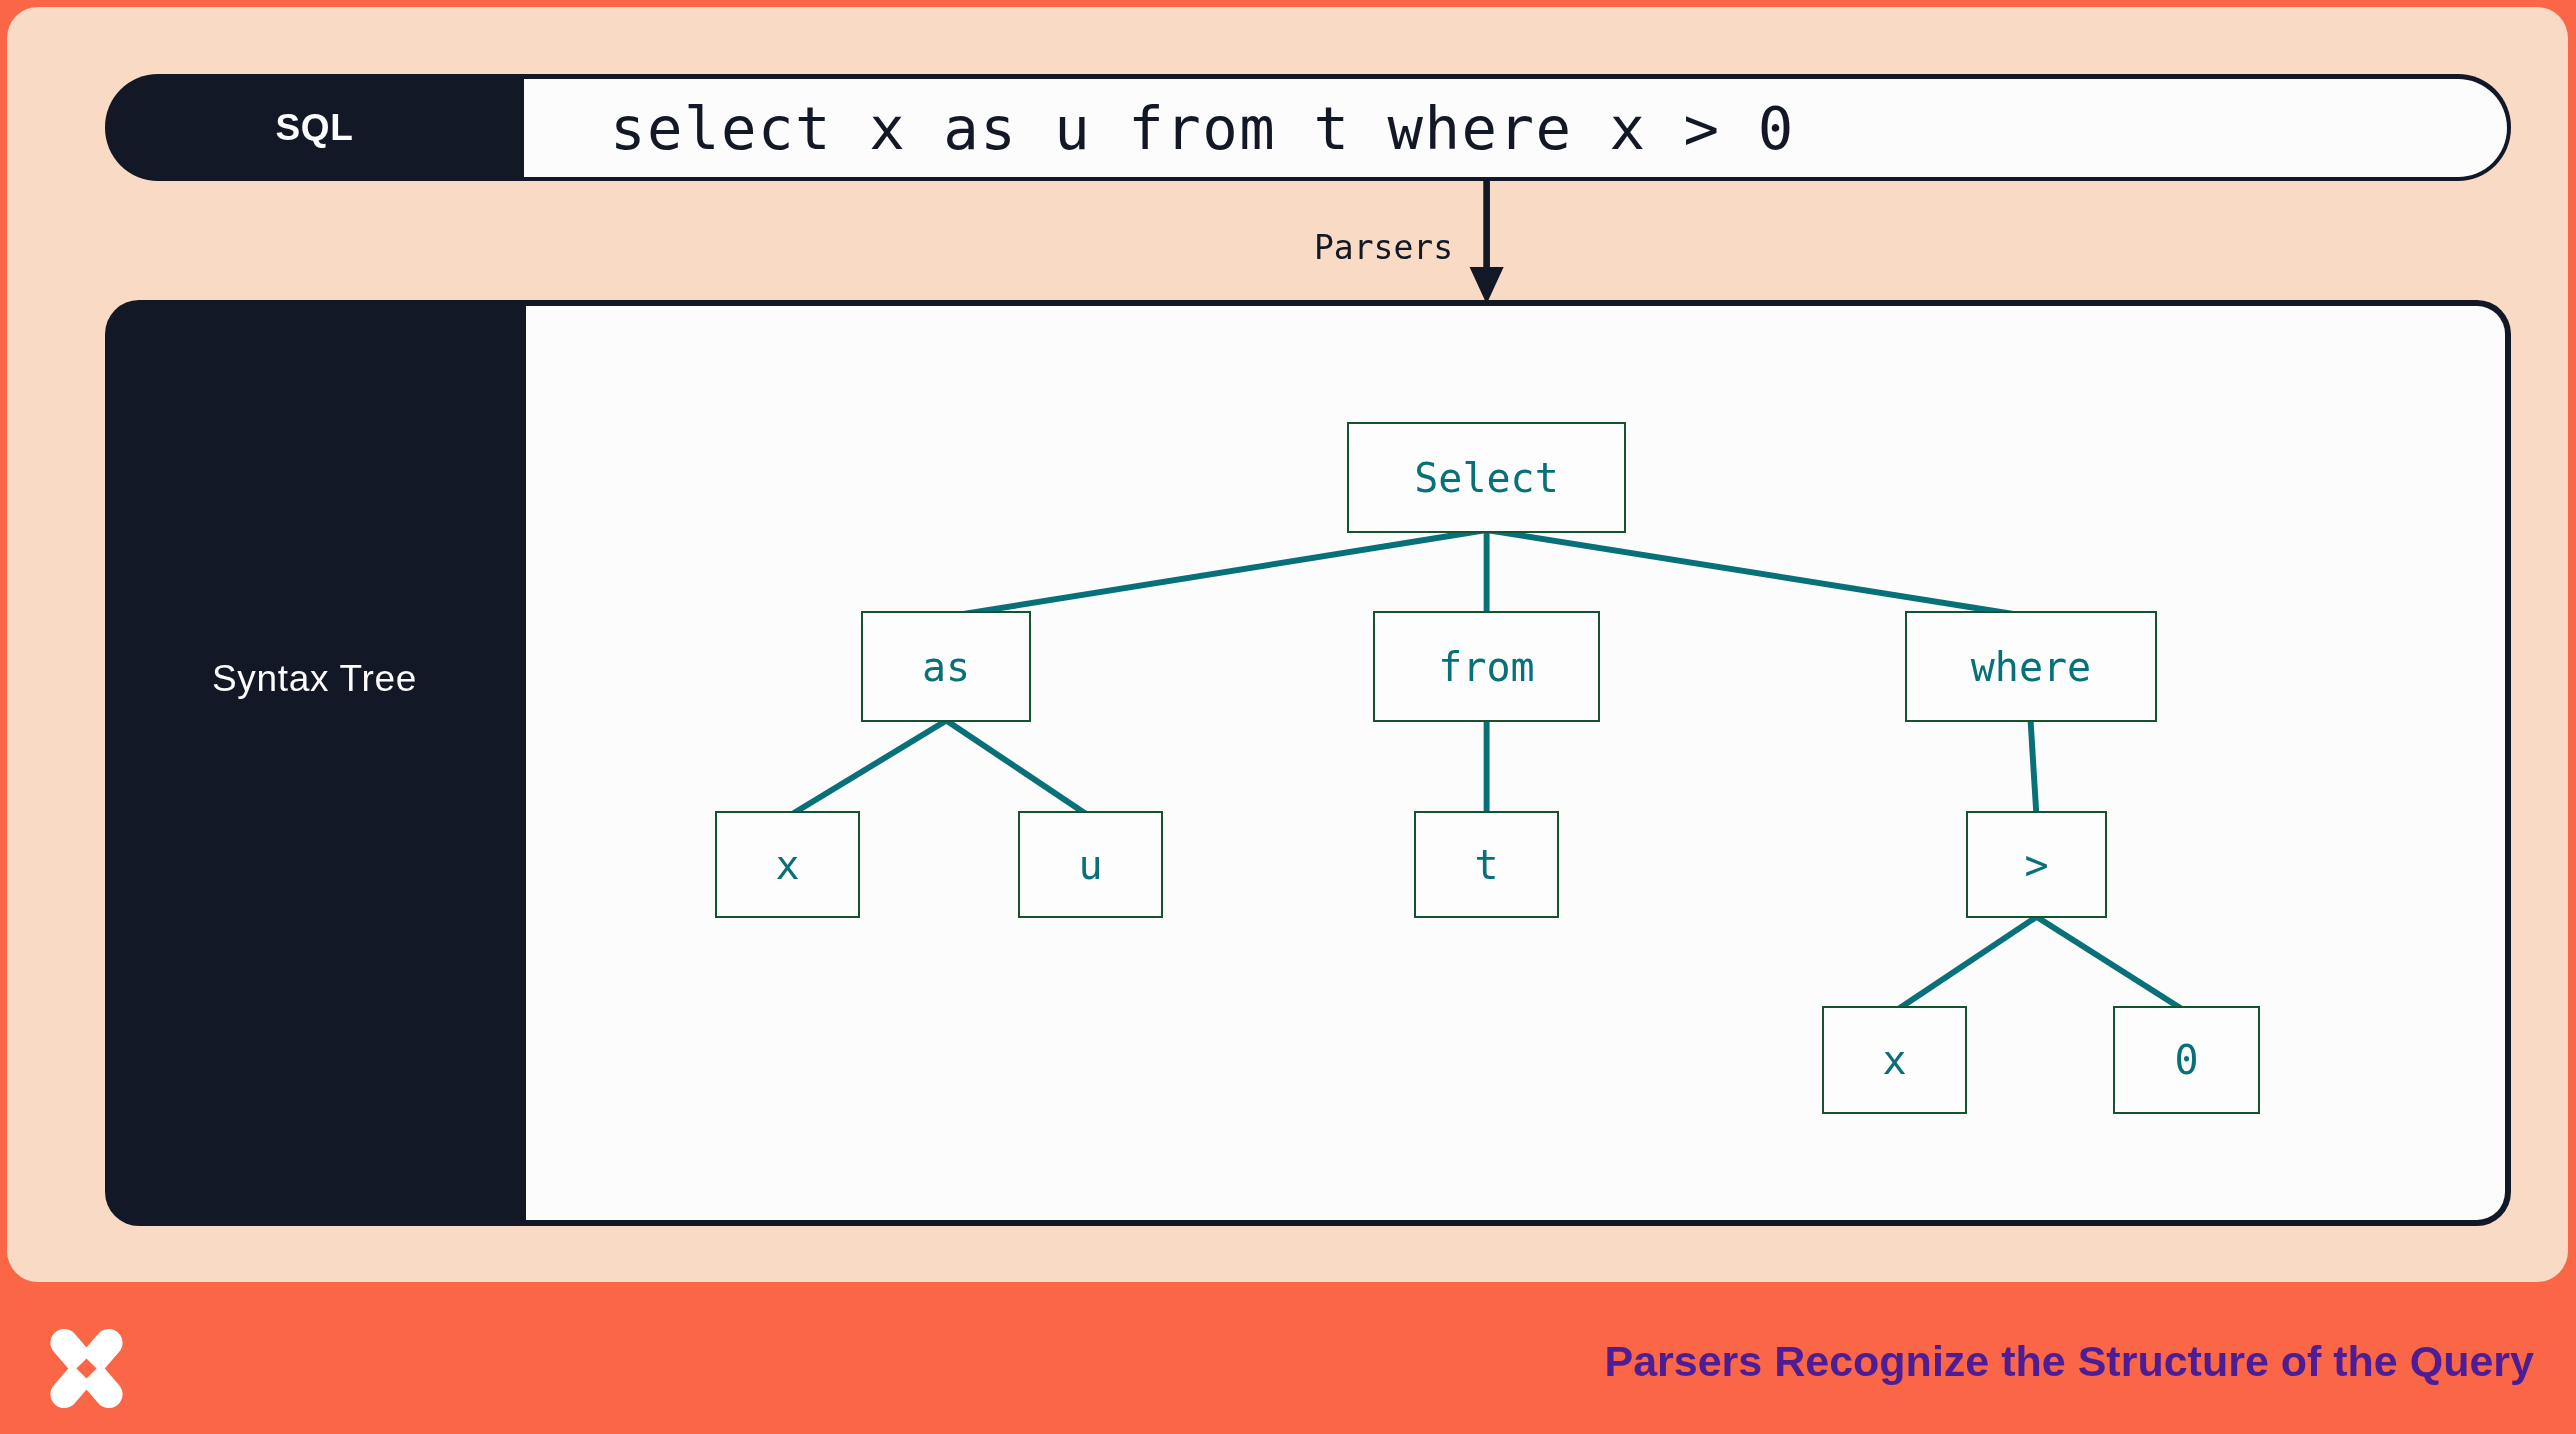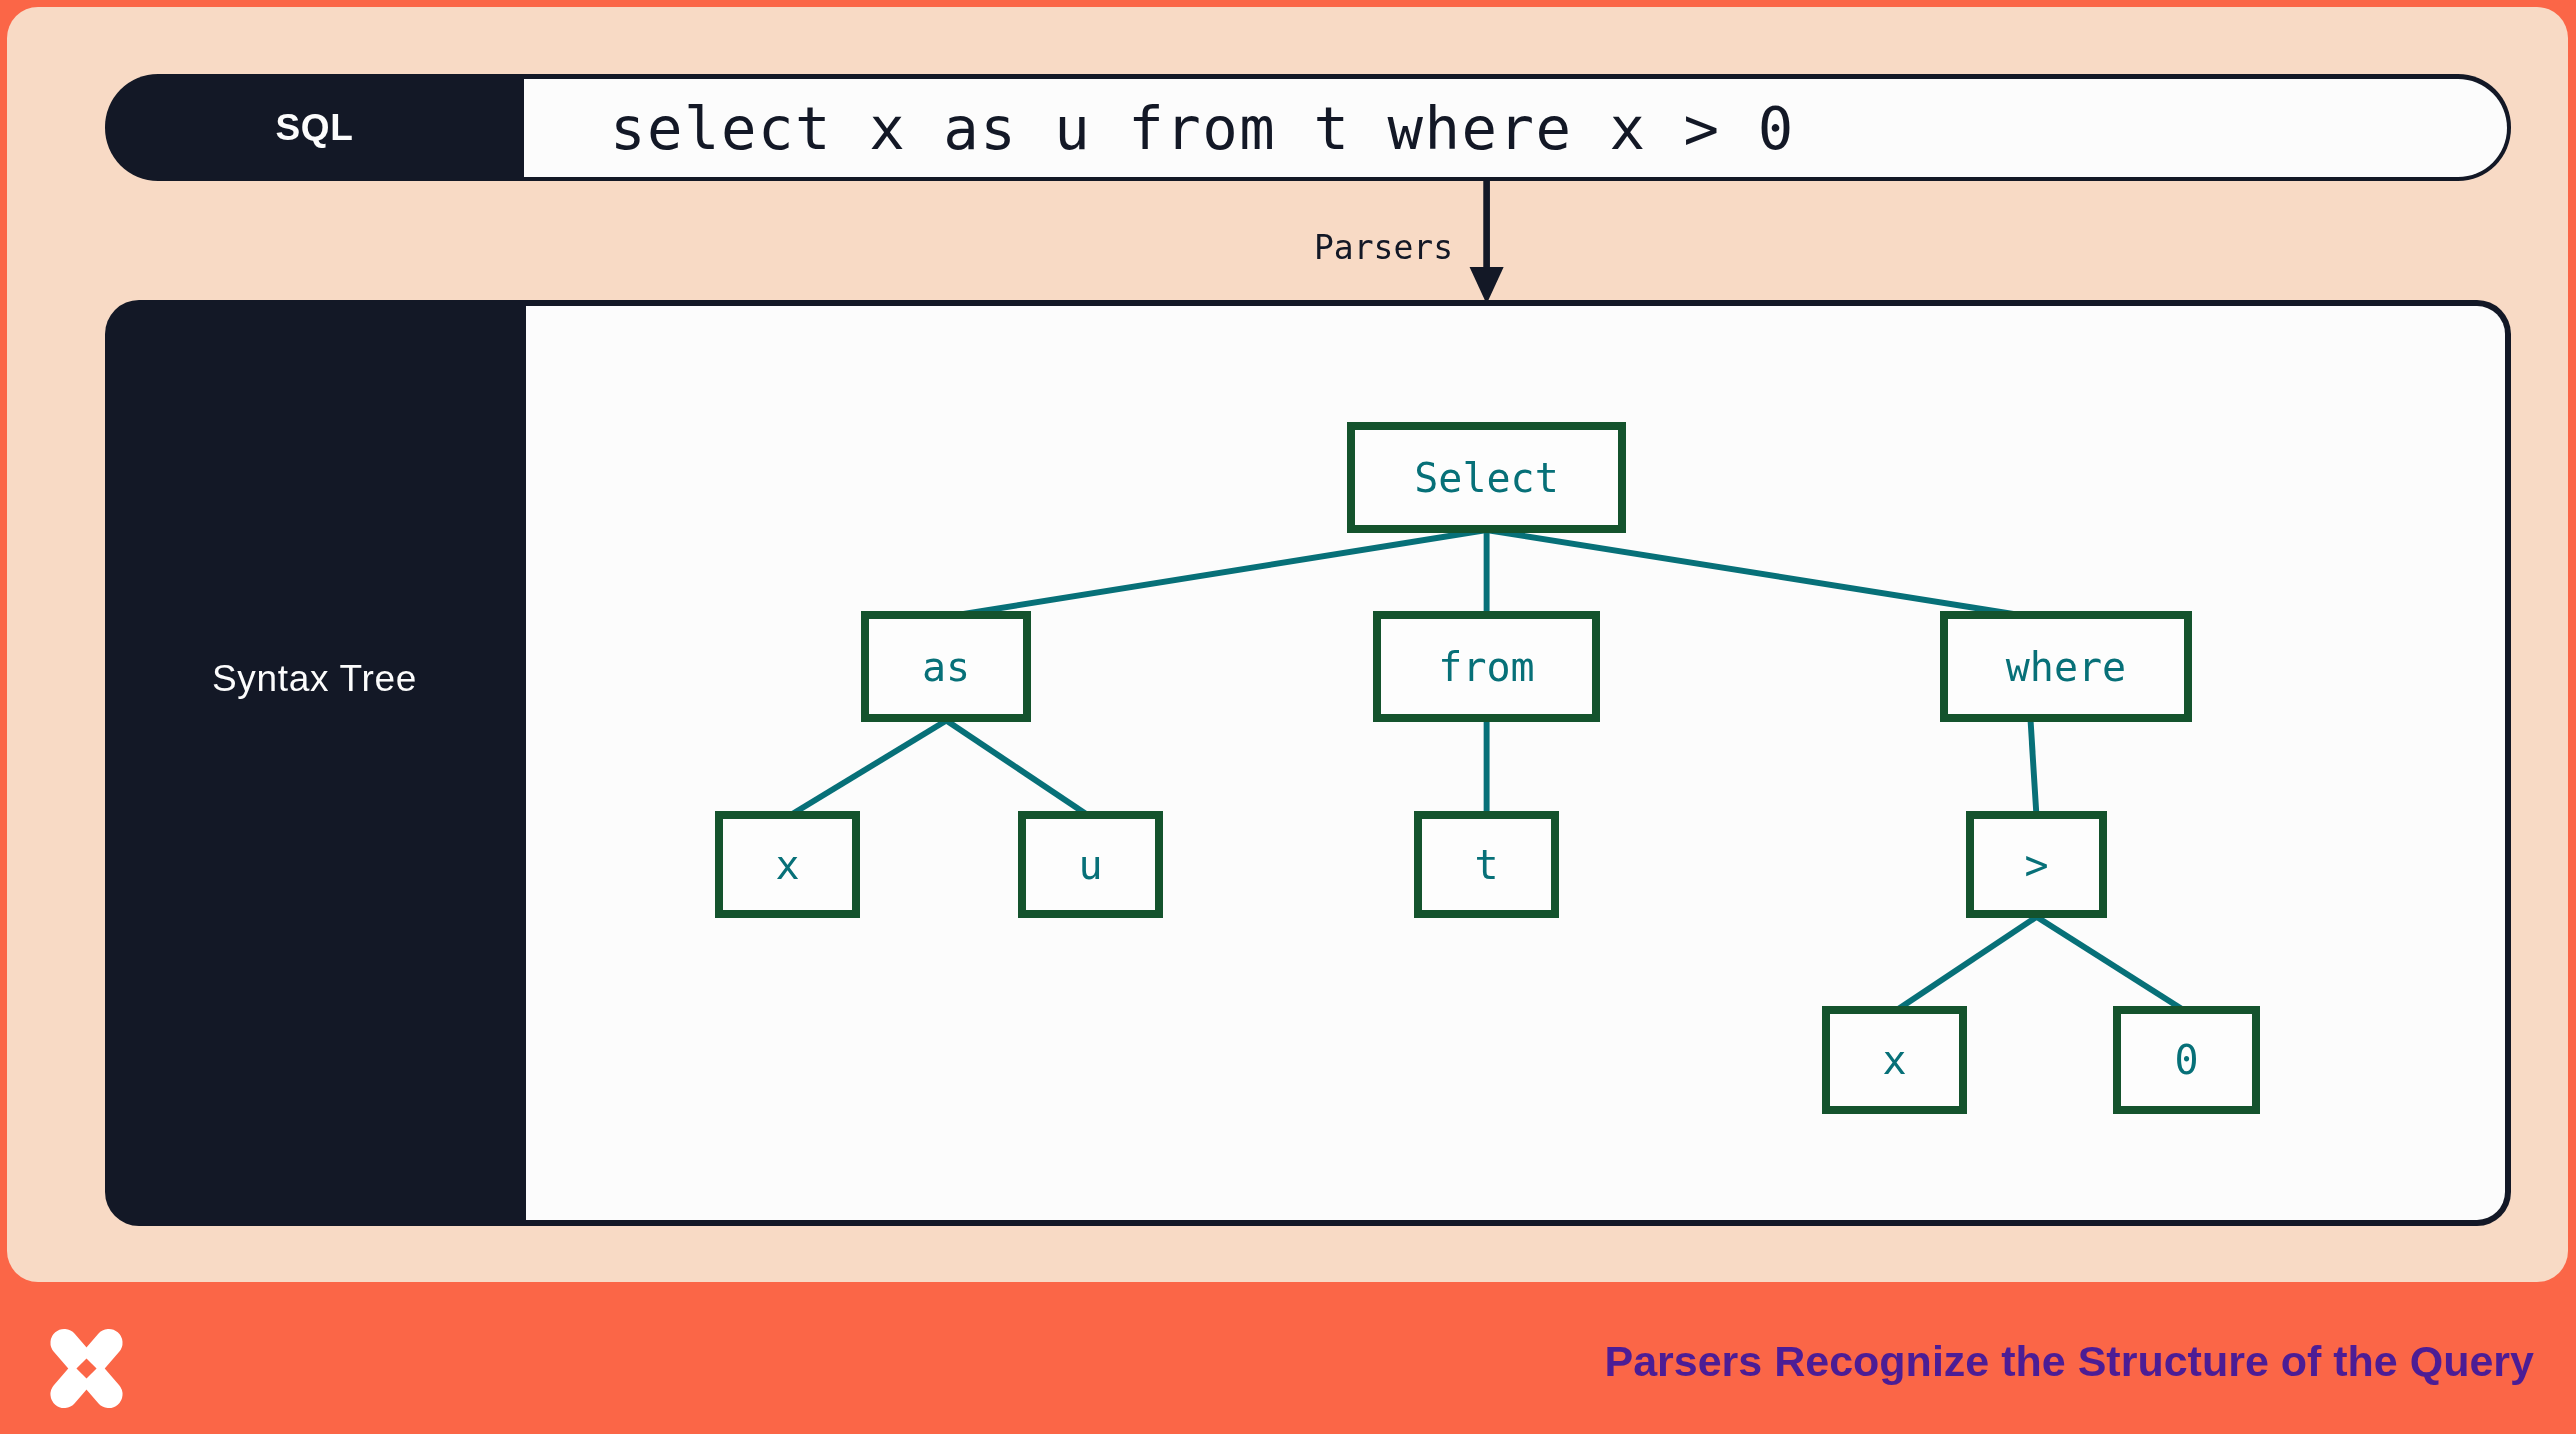--- a/index.html
+++ b/index.html
@@ -51,29 +51,29 @@
     display:flex;align-items:center;justify-content:center;
     color:#FCFCFC;font-size:37px;font-weight:normal;letter-spacing:0.7px;
   }
   .tree-panel-white{
     position:absolute;left:526px;top:306px;width:1979px;height:914px;
     background:#FCFCFC;border-radius:0 28px 28px 0;
   }
   .edges-svg{position:absolute;left:0;top:0;width:2576px;height:1435px;pointer-events:none;}
   .node{
     position:absolute;box-sizing:border-box;
-    background:#FDFDFD;border:8px solid #14532d;
+    background:#FDFDFD;border:2px solid #14532d;
     display:flex;align-items:center;justify-content:center;
     font-family:"DejaVu Sans Mono", monospace;
     font-size:40px;color:#077078;
   }
   .n-select{left:1347px;top:422px;width:279px;height:111px;}
   .n-as{left:861px;top:611px;width:170px;height:111px;}
   .n-from{left:1373px;top:611px;width:227px;height:111px;}
-  .n-where{left:1905px;top:611px;width:252px;height:111px;margin-left:35px;}
+  .n-where{left:1905px;top:611px;width:252px;height:111px;}
   .n-x1{left:715px;top:811px;width:145px;height:107px;}
   .n-u{left:1018px;top:811px;width:145px;height:107px;}
   .n-t{left:1414px;top:811px;width:145px;height:107px;}
   .n-gt{left:1966px;top:811px;width:141px;height:107px;}
   .n-x2{left:1822px;top:1006px;width:145px;height:108px;}
   .n-zero{left:2113px;top:1006px;width:147px;height:108px;}
   
   .footer-caption{
     position:absolute;right:42px;top:1337px;
     color:#4c1d95;font-size:43px;font-weight:bold;letter-spacing:0;

